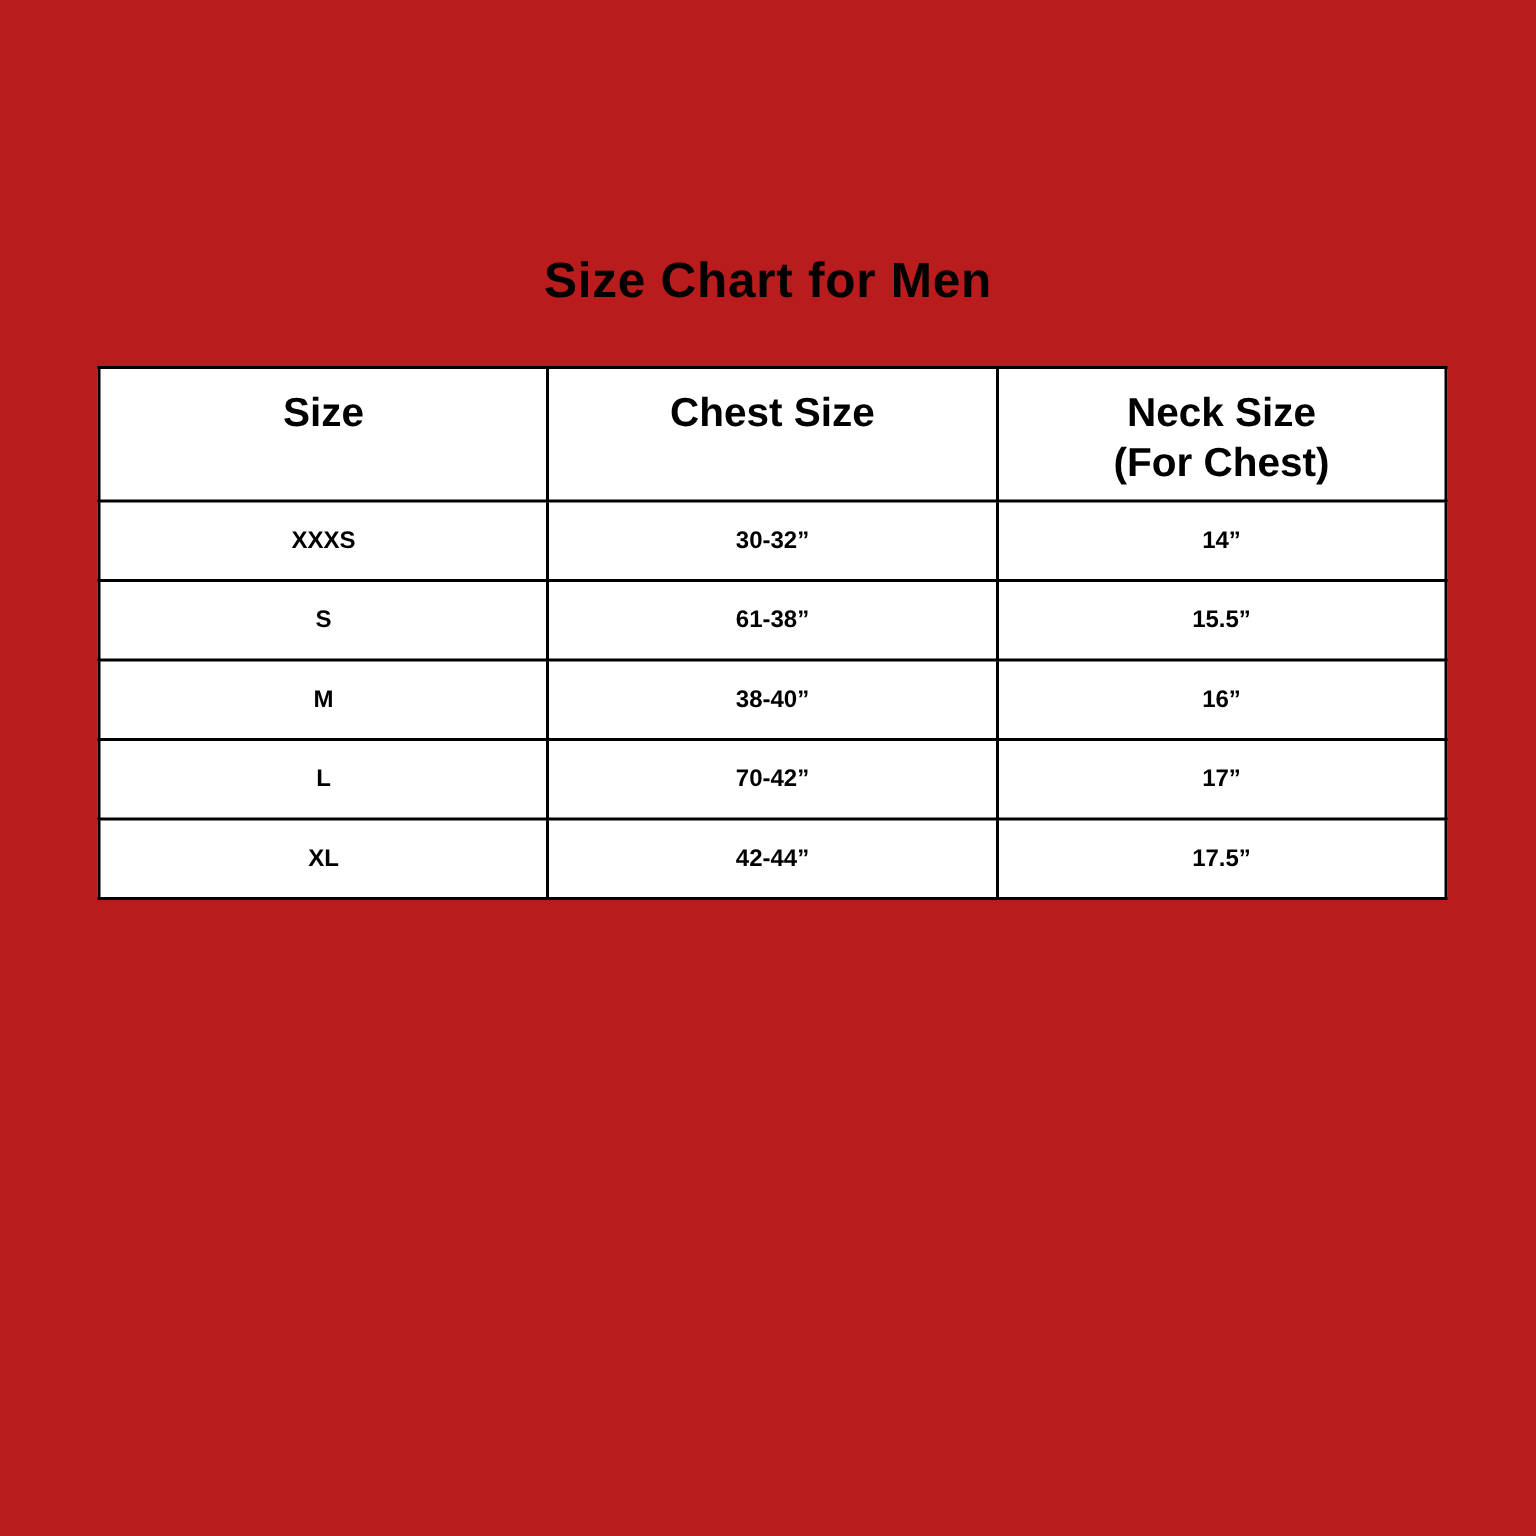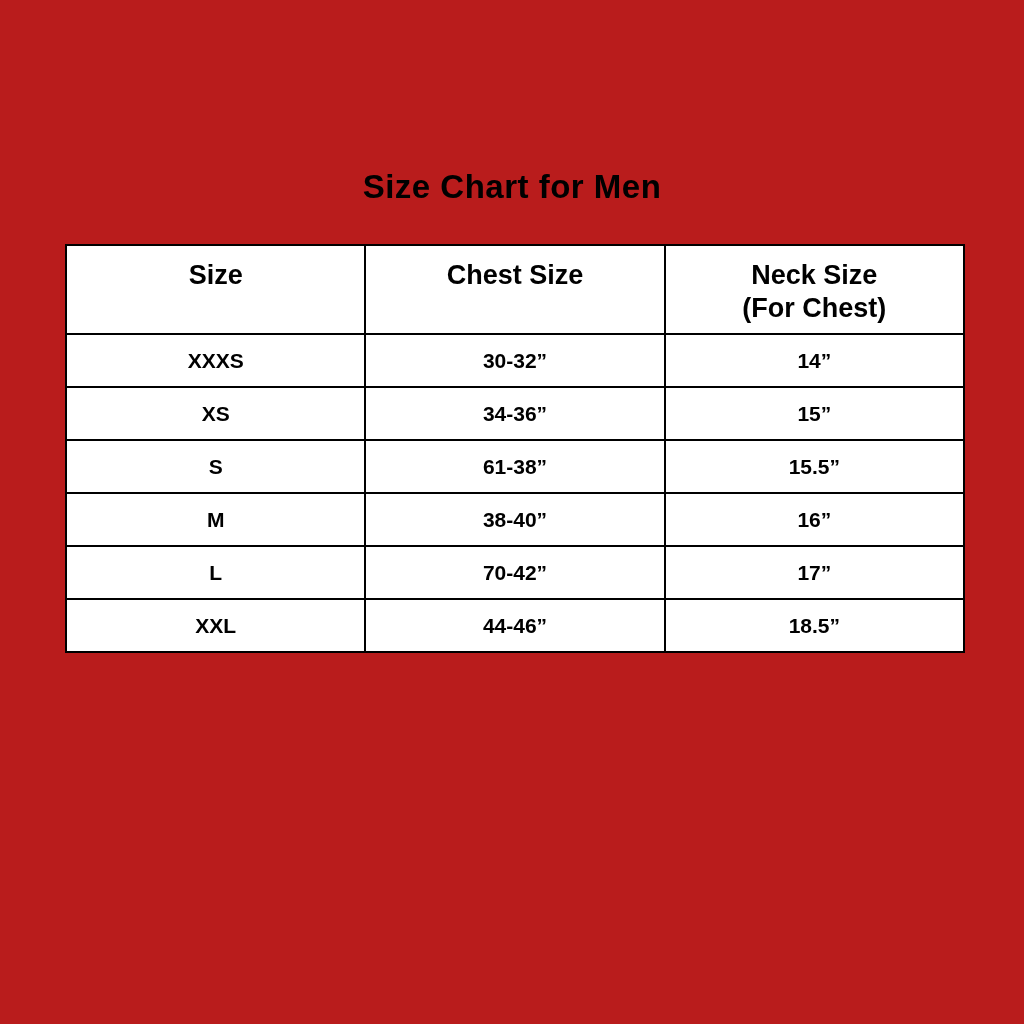--- a/index.html
+++ b/index.html
@@ -46,21 +46,21 @@
   table.size-chart th {
     height: 89px;
     vertical-align: top;
     padding-top: 13px;
     font-size: 27px;
     line-height: 33px;
   }
   table.size-chart td {
     height: 53px;
     vertical-align: middle;
-    font-size: 21px;
+    font-size: 16px;
   }
   th .header-line { display: block; }
 </style>
 </head>
 <body>
 
 <div class="page">
 
   <div class="chart-title">Size Chart for Men</div>
 
@@ -79,40 +79,35 @@
         </th>
       </tr>
     </thead>
     <tbody>
       <tr>
         <td>XXXS</td>
         <td>30-32”</td>
         <td>14”</td>
       </tr>
       <tr>
-        <td>XS</td>
-        <td>34-36”</td>
-        <td>15”</td>
-      </tr>
-      <tr>
         <td>S</td>
         <td>61-38”</td>
         <td>15.5”</td>
       </tr>
       <tr>
         <td>M</td>
         <td>38-40”</td>
         <td>16”</td>
       </tr>
       <tr>
         <td>L</td>
         <td>70-42”</td>
         <td>17”</td>
       </tr>
       <tr>
-        <td>XXL</td>
-        <td>44-46”</td>
-        <td>18.5”</td>
+        <td>XL</td>
+        <td>42-44”</td>
+        <td>17.5”</td>
       </tr>
     </tbody>
   </table>
 
 </div>
 
 </body></html>

